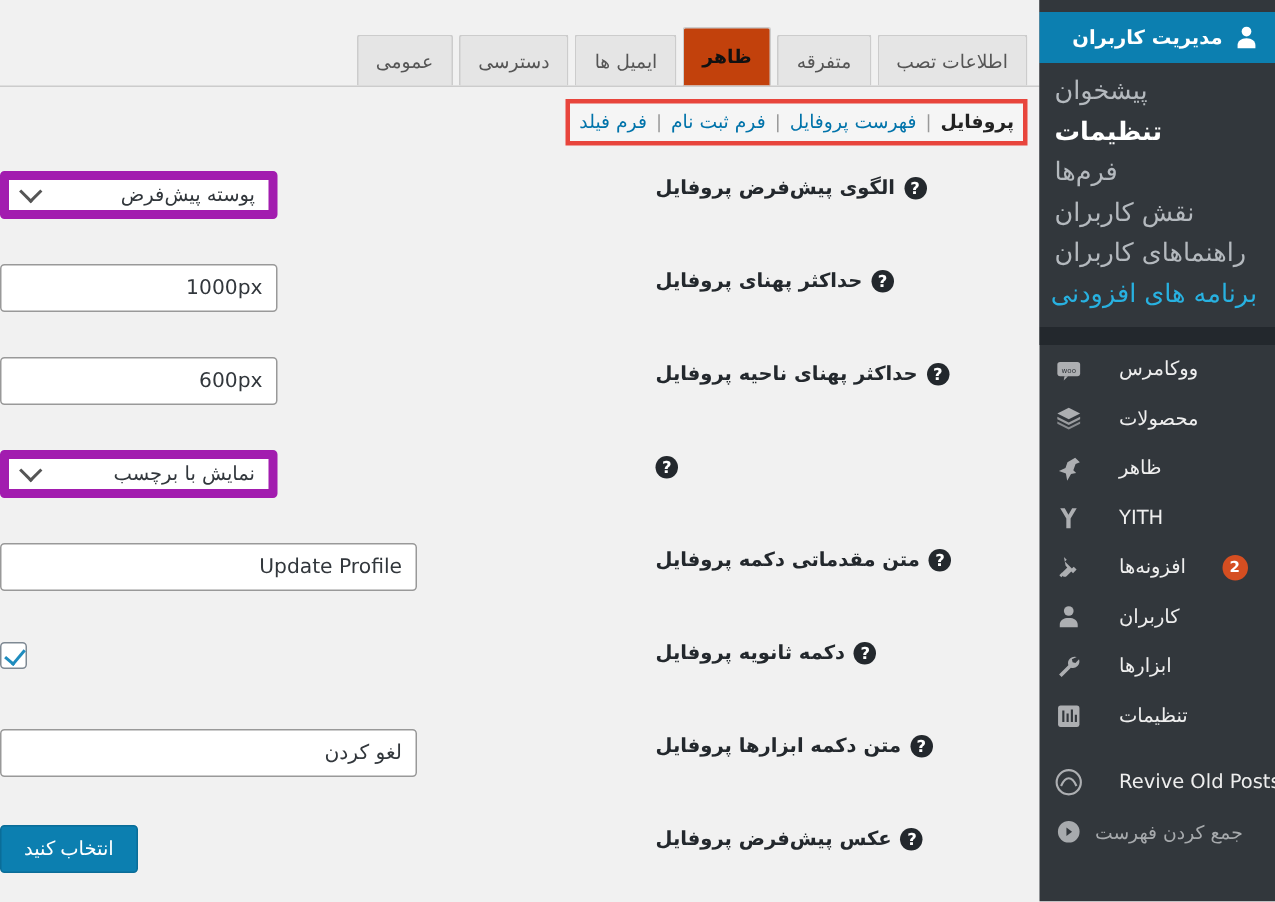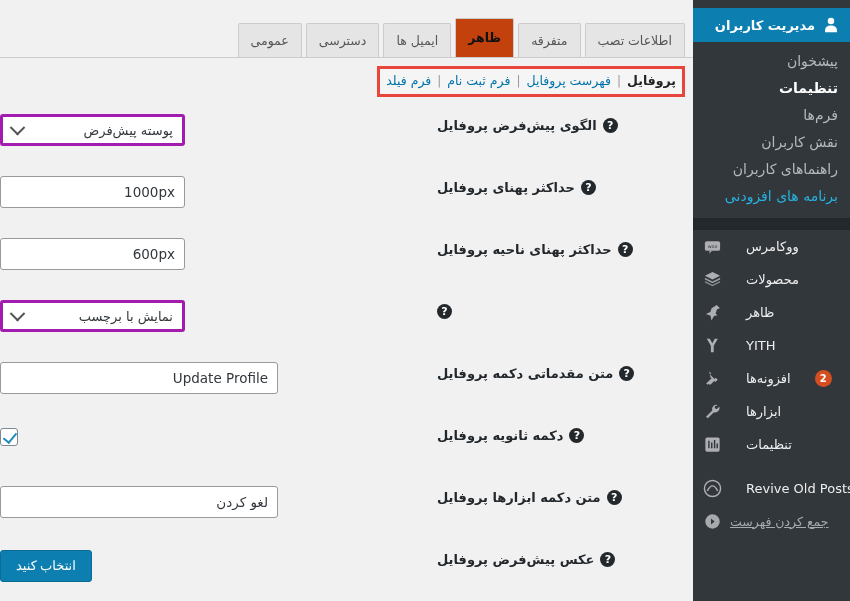--- a/index.html
+++ b/index.html
@@ -47,23 +47,23 @@
   }
   .sb-head .ico { width: 18px; height: 18px; display:inline-block; position:relative; flex:0 0 auto;}
   .sb-head .lbl { white-space: nowrap; }
 
   .submenu {
     background: #32373c;
     padding: 6px 0 8px 0;
   }
   .sub-item {
     display: block;
-    text-align: right;
+    text-align: left;
     padding: 4px 12px 4px 10px;
-    font-size: 14px;
+    font-size: 17px;
     line-height: 19px;
     color: #b4b9be;
     white-space: nowrap;
     text-decoration: none;
     cursor: pointer;
   }
   .sub-item.current { color: #fff; font-weight: bold; }
   .sub-item.accent  { color: #28b1e0; margin-left: 28px; }
 
   .sb-gap { height: 12px; background: #23282d; }
@@ -97,21 +97,21 @@
     min-width: 17px; height: 17px;
     border-radius: 9px;
     display: flex; align-items: center; justify-content: center;
     padding: 0 5px;
     margin-right: 5px;
   }
   .menu-sep { height: 11px; }
   .collapse {
     display: flex; flex-direction: row-reverse; align-items: center;
     gap: 8px; padding: 0 9px; height: 32px;
-    color: #a7aaad; font-size: 12.5px; cursor: pointer; text-decoration: underline;
+    color: #a7aaad; font-size: 12.5px; cursor: pointer;
   }
   .collapse .mi-ico { width:20px; height:20px; display:flex; align-items:center; justify-content:center; }
 
   
   .main {
     position: absolute;
     top: 0; right: 157px; left: 0;
     height: 601px;
     background: #f1f1f1;
     direction: rtl;
@@ -243,21 +243,21 @@
     text-align: right;
     direction: rtl;
     font-family: "DejaVu Sans", "Liberation Sans", sans-serif;
     outline: none;
   }
   .inp.wide { width: 278px; text-align: right; }
 
   .sel {
     width: 185px;
     height: 32px;
-    border: 3px solid #a21caf;
+    border: 6px solid #a21caf;
     border-radius: 3px;
     background: #fff;
     font-size: 13px;
     color: #32373c;
     padding: 0 9px;
     text-align: right;
     display: flex;
     flex-direction: row-reverse;
     align-items: center;
     justify-content: space-between;
@@ -484,20 +484,29 @@
               <path d="M6.6 2.4l2 2-1.3 1.3 4.9 4.9 1.3-1.3 2 2-2.5 2.5-1.2-1.2-3.2 3.2c-.8.8-2 .8-2.8 0s-.8-2 0-2.8l3.2-3.2-1.2-1.2z"></path>
               <path d="M3.4 15.2l2-2 1.4 1.4-2 2z"></path>
             </svg>
           </span>
           <span class="mi-lbl">افزونه‌ها</span>
           <span class="badge">2</span>
         </div>
         <div class="menu-item">
           <span class="mi-ico">
             <svg width="19" height="19" viewBox="0 0 20 20" fill="#c3c4c7">
+              <circle cx="10" cy="5.6" r="3.4"></circle>
+              <path d="M10 10.4c-3.8 0-6.3 2.2-6.3 4.8V17h12.6v-1.8c0-2.6-2.5-4.8-6.3-4.8z"></path>
+            </svg>
+          </span>
+          <span class="mi-lbl">کاربران</span>
+        </div>
+        <div class="menu-item">
+          <span class="mi-ico">
+            <svg width="19" height="19" viewBox="0 0 20 20" fill="#c3c4c7">
               <path d="M15.6 3.2a4.6 4.6 0 0 0-5.9 5.7L3.2 15.4l1.8 1.8 6.5-6.5a4.6 4.6 0 0 0 5.7-5.9l-2.5 2.5-2-.5-.5-2z"></path>
             </svg>
           </span>
           <span class="mi-lbl">ابزارها</span>
         </div>
         <div class="menu-item">
           <span class="mi-ico">
             <svg width="19" height="19" viewBox="0 0 20 20" fill="#c3c4c7">
               <rect x="2.5" y="2.5" width="15" height="15" rx="1.8"></rect>
               <path d="M6.2 6v8M9.2 8v6M12.2 5.2v8.8M15 9v5" stroke="#32373c" stroke-width="1.5" fill="none"></path>

